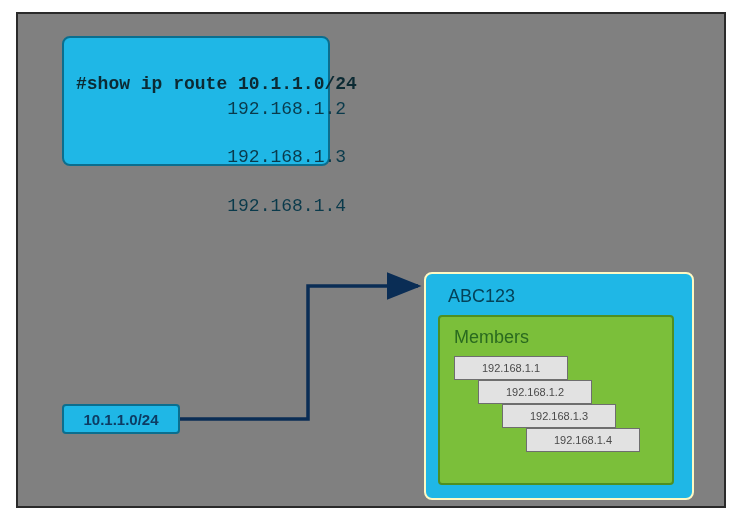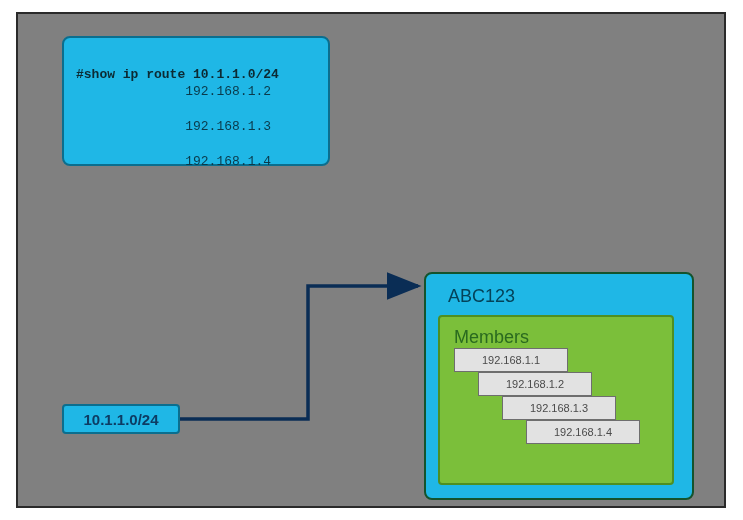--- a/index.html
+++ b/index.html
@@ -30,21 +30,21 @@
     left: 44px;
     top: 22px;
     width: 268px;
     height: 130px;
     background: #1fb7e6;
     border: 2px solid #0b6e8e;
     border-radius: 8px;
     box-sizing: border-box;
     padding: 10px 12px;
     font-family: "Courier New", Courier, monospace;
-    font-size: 13px;
+    font-size: 18px;
     color: #0a3a4b;
     white-space: pre;
     line-height: 1.35;
   }
   .terminal .cmd {
     color: #0c2a33;
     font-weight: bold;
   }
   .terminal .row {
     display: block;
@@ -68,21 +68,21 @@
     justify-content: center;
   }
   
   .group-box {
     position: absolute;
     left: 406px;
     top: 258px;
     width: 270px;
     height: 228px;
     background: #1fb7e6;
-    border: 2px solid #14532d;
+    border: 2px solid #fef9c3;
     border-radius: 8px;
     box-sizing: border-box;
     padding: 10px 12px 12px 12px;
   }
   .group-title {
     color: #04435a;
     font-size: 18px;
     font-weight: 500;
     margin: 2px 4px 8px 10px;
   }
@@ -92,21 +92,21 @@
     border-radius: 4px;
     width: 236px;
     height: 170px;
     box-sizing: border-box;
     padding: 10px 10px 8px 14px;
     position: relative;
   }
   .members-label {
     color: #2a6a1f;
     font-size: 18px;
-    margin-bottom: 0;
+    margin-bottom: 8px;
   }
   .member-stack {
     position: relative;
     width: 200px;
     height: 104px;
   }
   .member {
     position: absolute;
     width: 112px;
     height: 22px;

